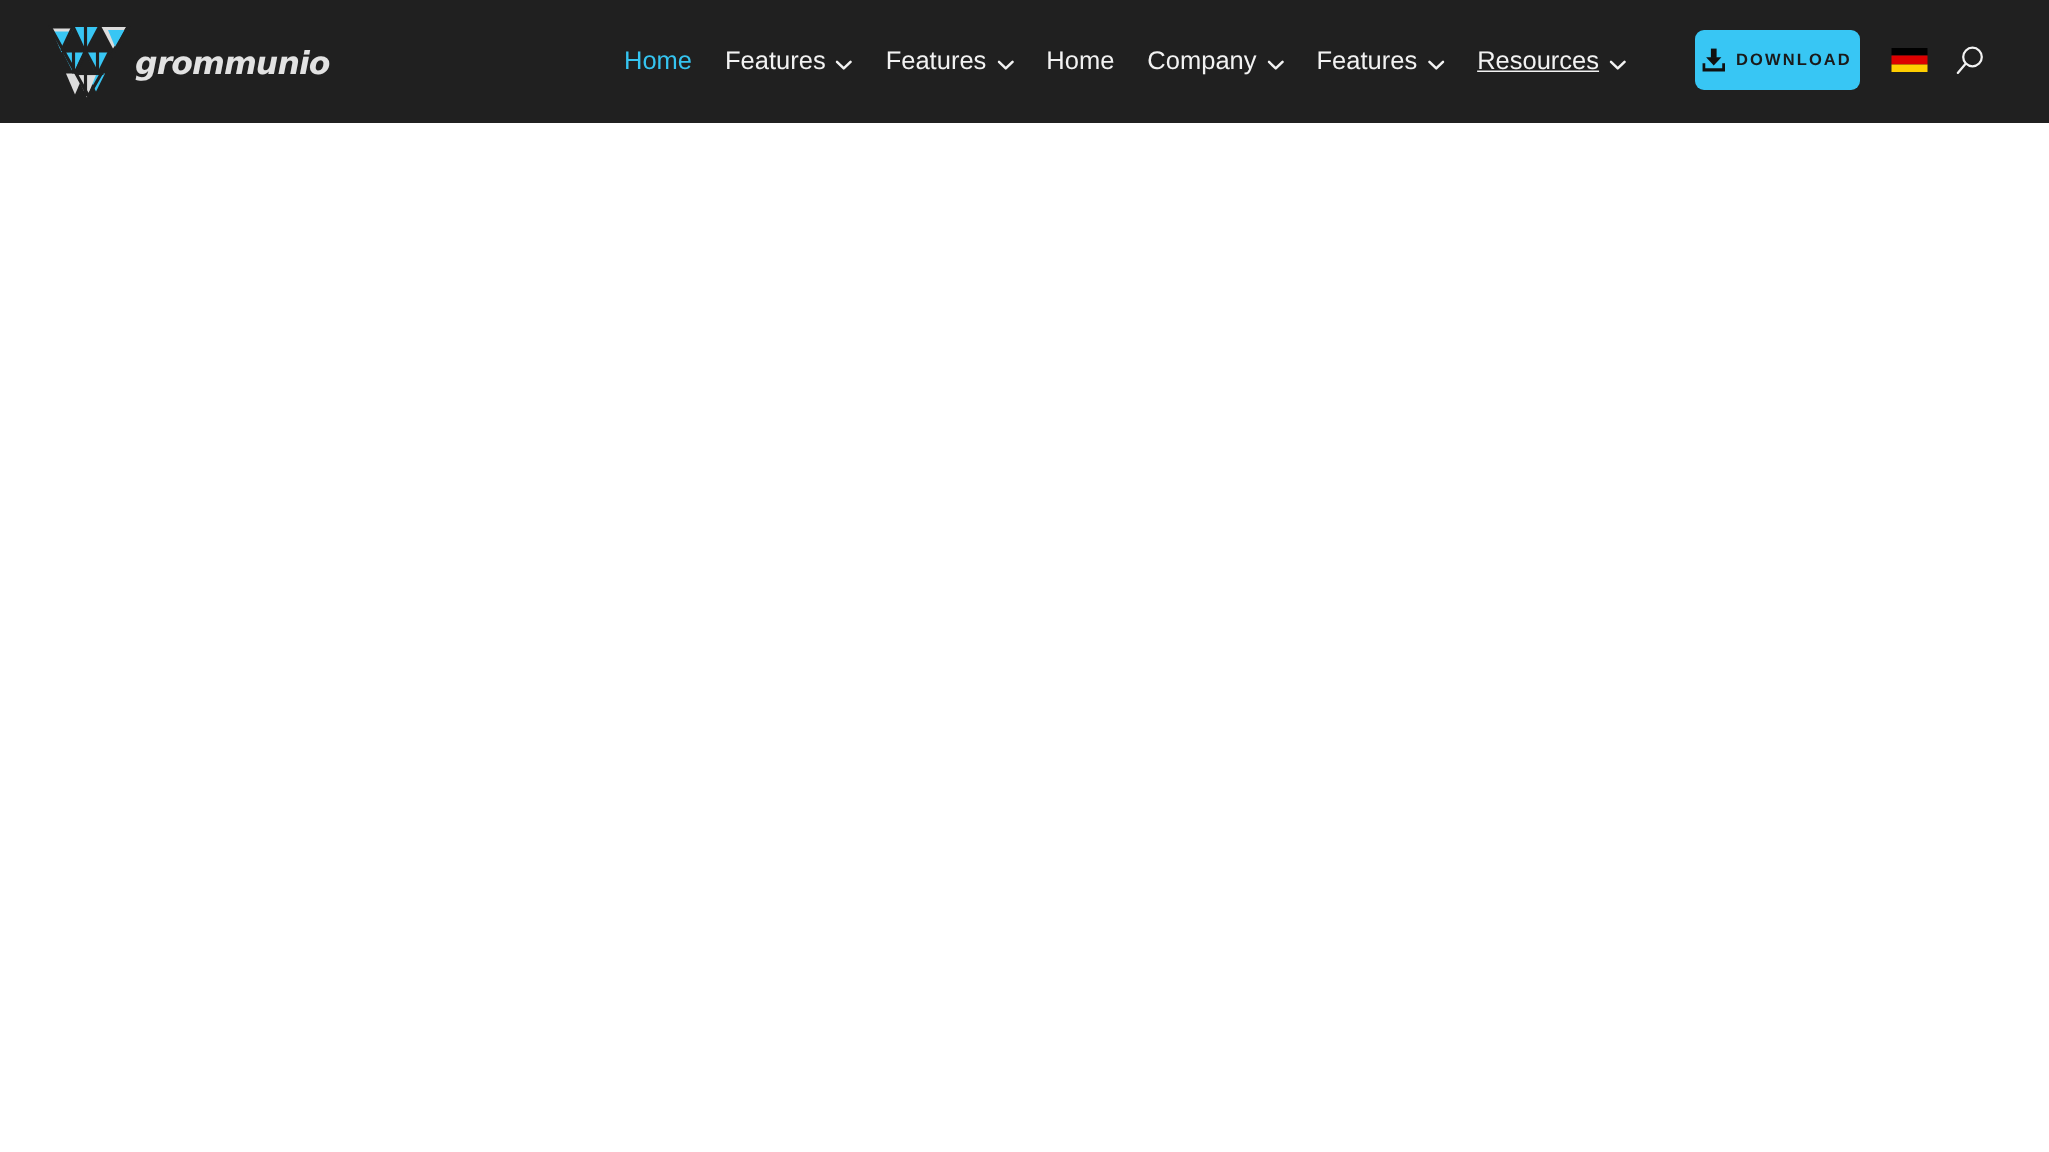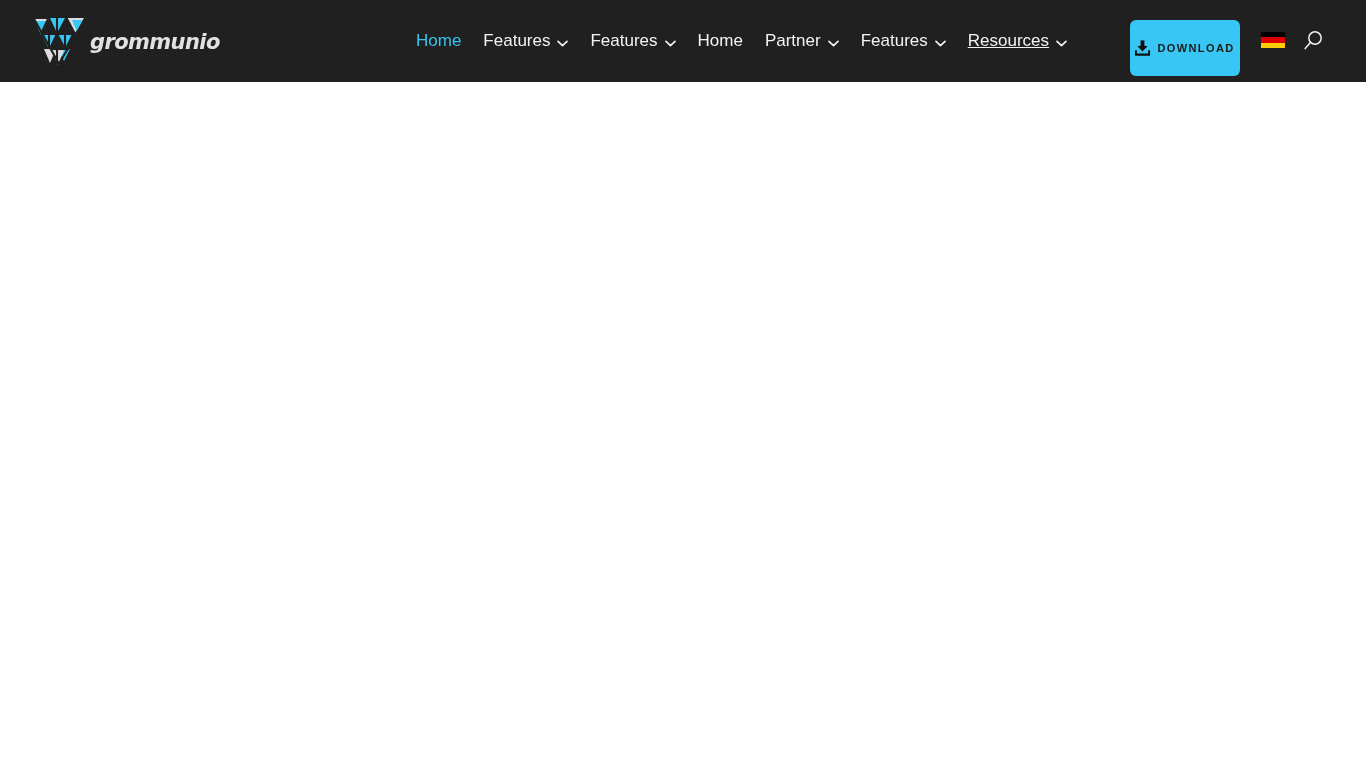--- a/index.html
+++ b/index.html
@@ -76,21 +76,21 @@
     top:2px;
   }
   .nav-caret svg{ display:block; }
 
   
   #download-button{
     position:absolute;
     left:1130px;
     top:20px;
     width:110px;
-    height:56px;
+    height:40px;
     background:#38c6f4;
     border-radius:6px;
     border:none;
     display:flex;
     align-items:center;
     justify-content:center;
     cursor:pointer;
     padding:0;
   }
   #download-icon{ width:15px; height:16px; display:block; margin-right:7px; }
@@ -208,21 +208,21 @@
             <path d="M1 1.3 L5.5 5.6 L10 1.3" stroke="#f2f2f2" stroke-width="1.7" fill="none" stroke-linecap="round" stroke-linejoin="round"></path>
           </svg>
       </span>
     </a>
 
     <a class="nav-item" href="#">
       <span>Home</span>
     </a>
 
     <a class="nav-item" href="#">
-      <span>Partner</span>
+      <span>Company</span>
       <span class="nav-caret">
         <svg width="11" height="7" viewBox="0 0 11 7">
             <path d="M1 1.3 L5.5 5.6 L10 1.3" stroke="#f2f2f2" stroke-width="1.7" fill="none" stroke-linecap="round" stroke-linejoin="round"></path>
           </svg>
       </span>
     </a>
 
     <a class="nav-item" href="#">
       <span>Features</span>
       <span class="nav-caret">

